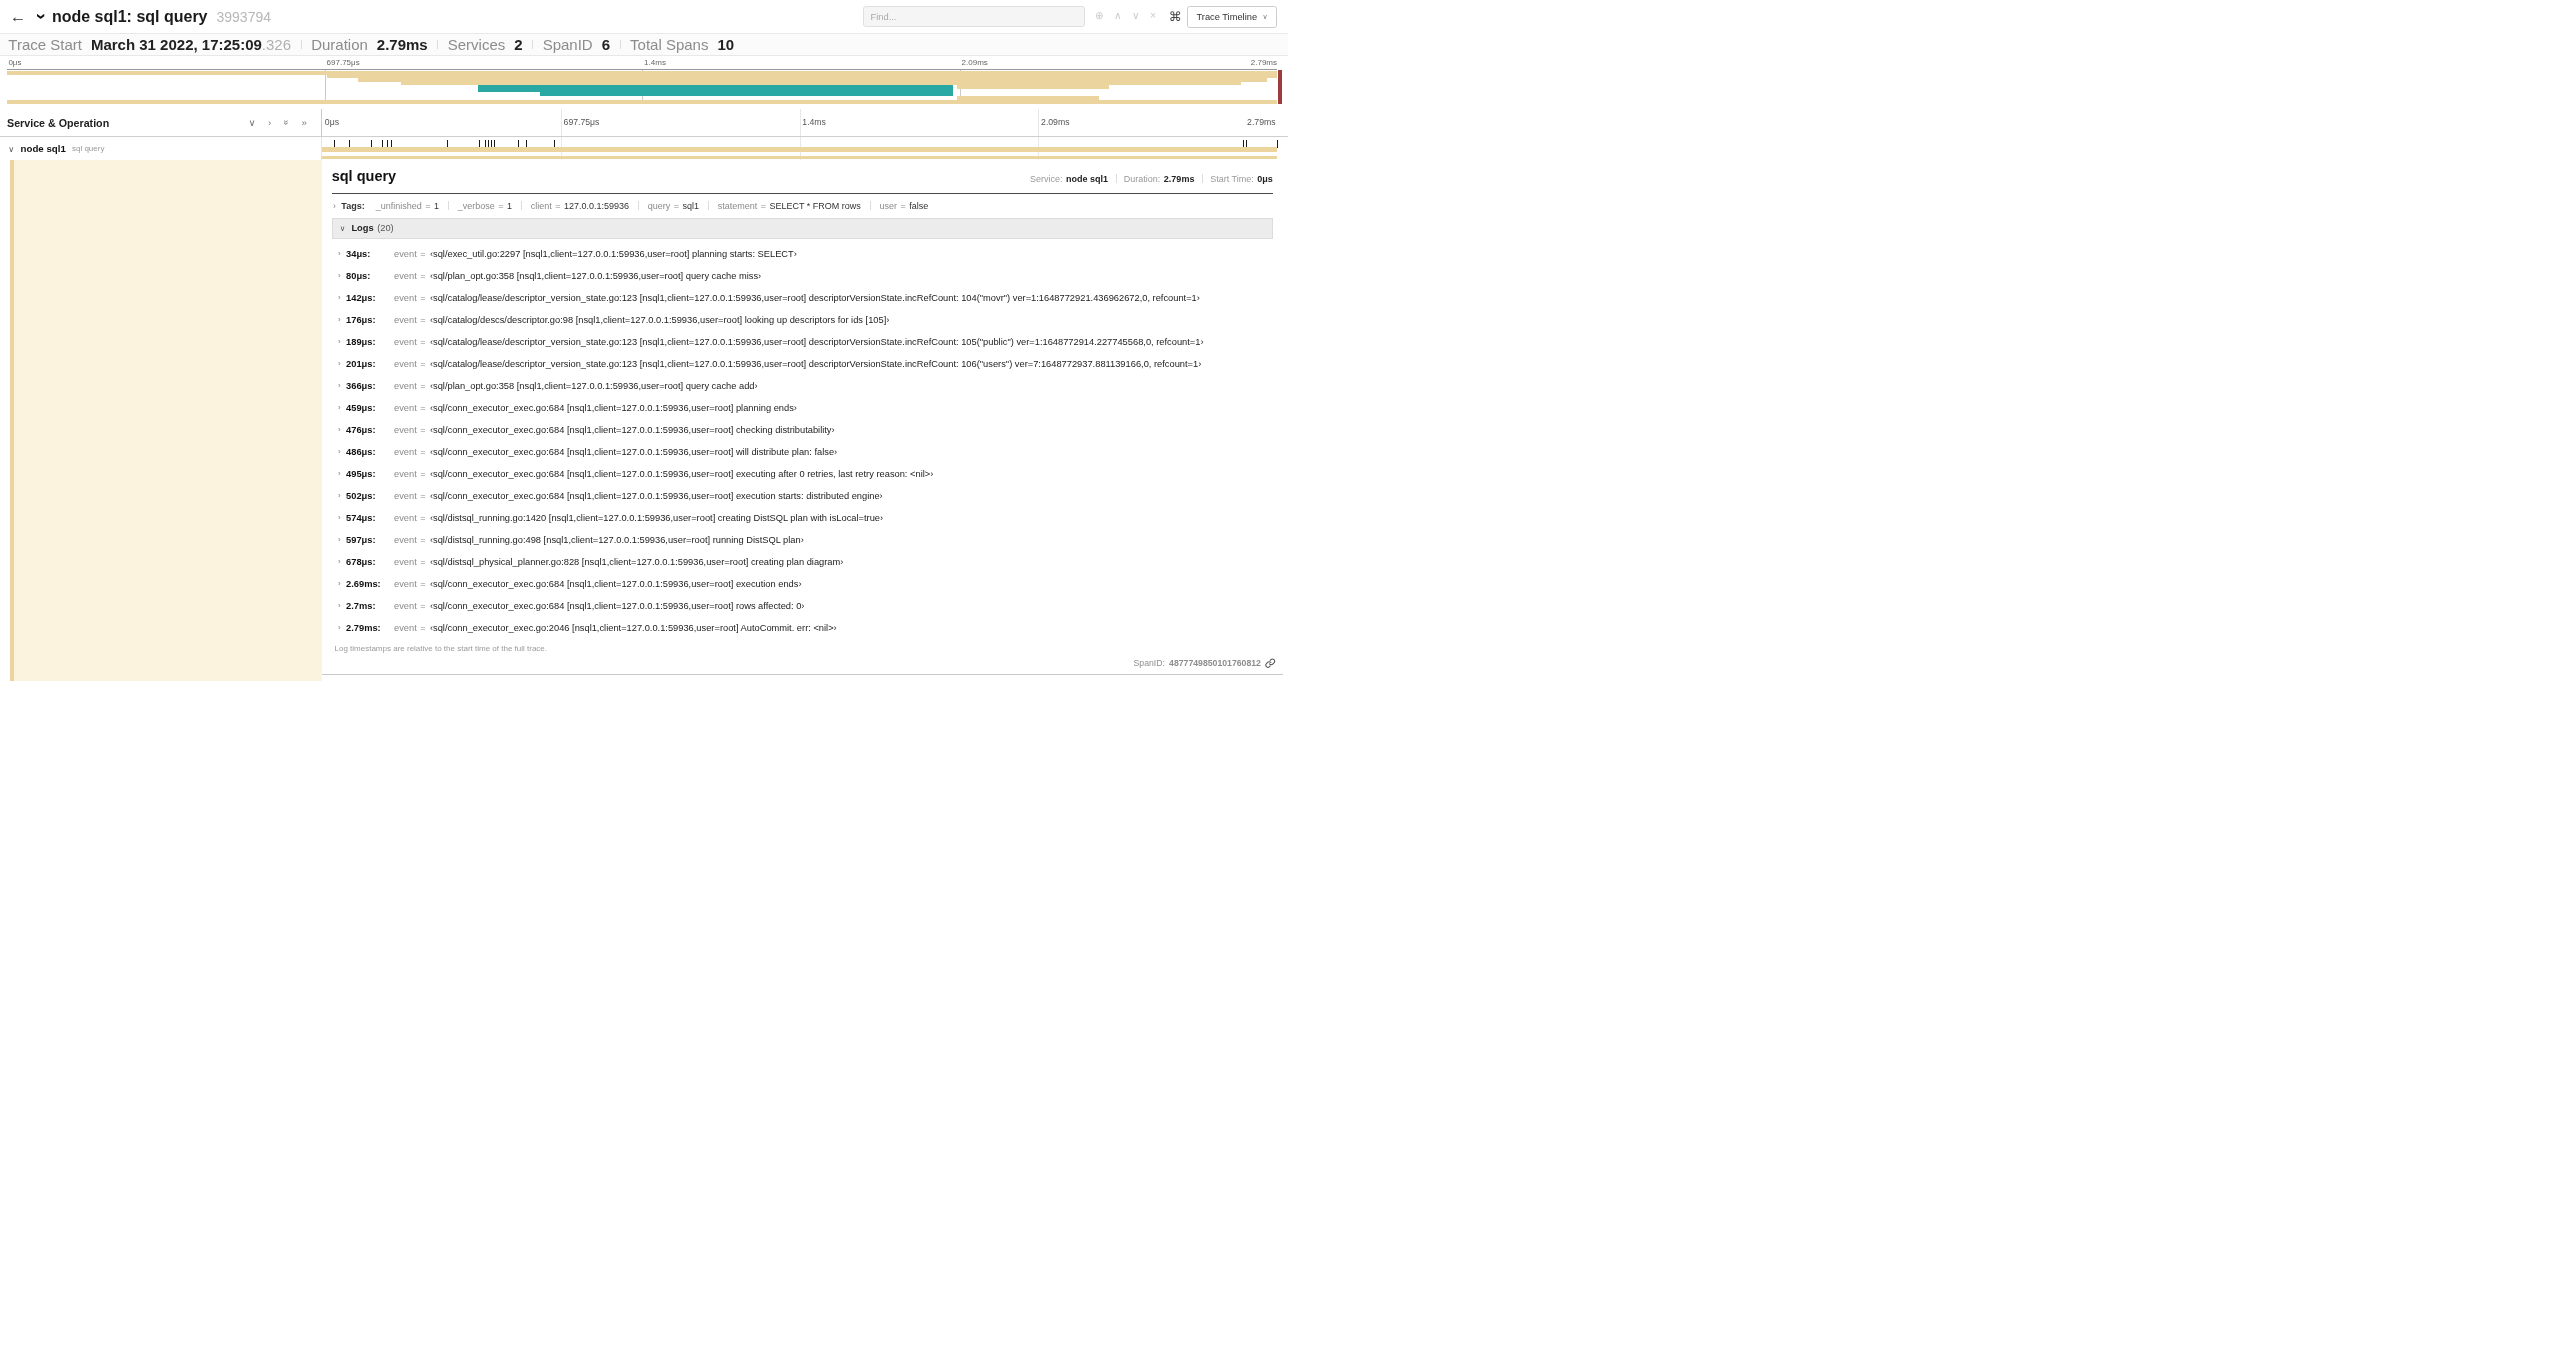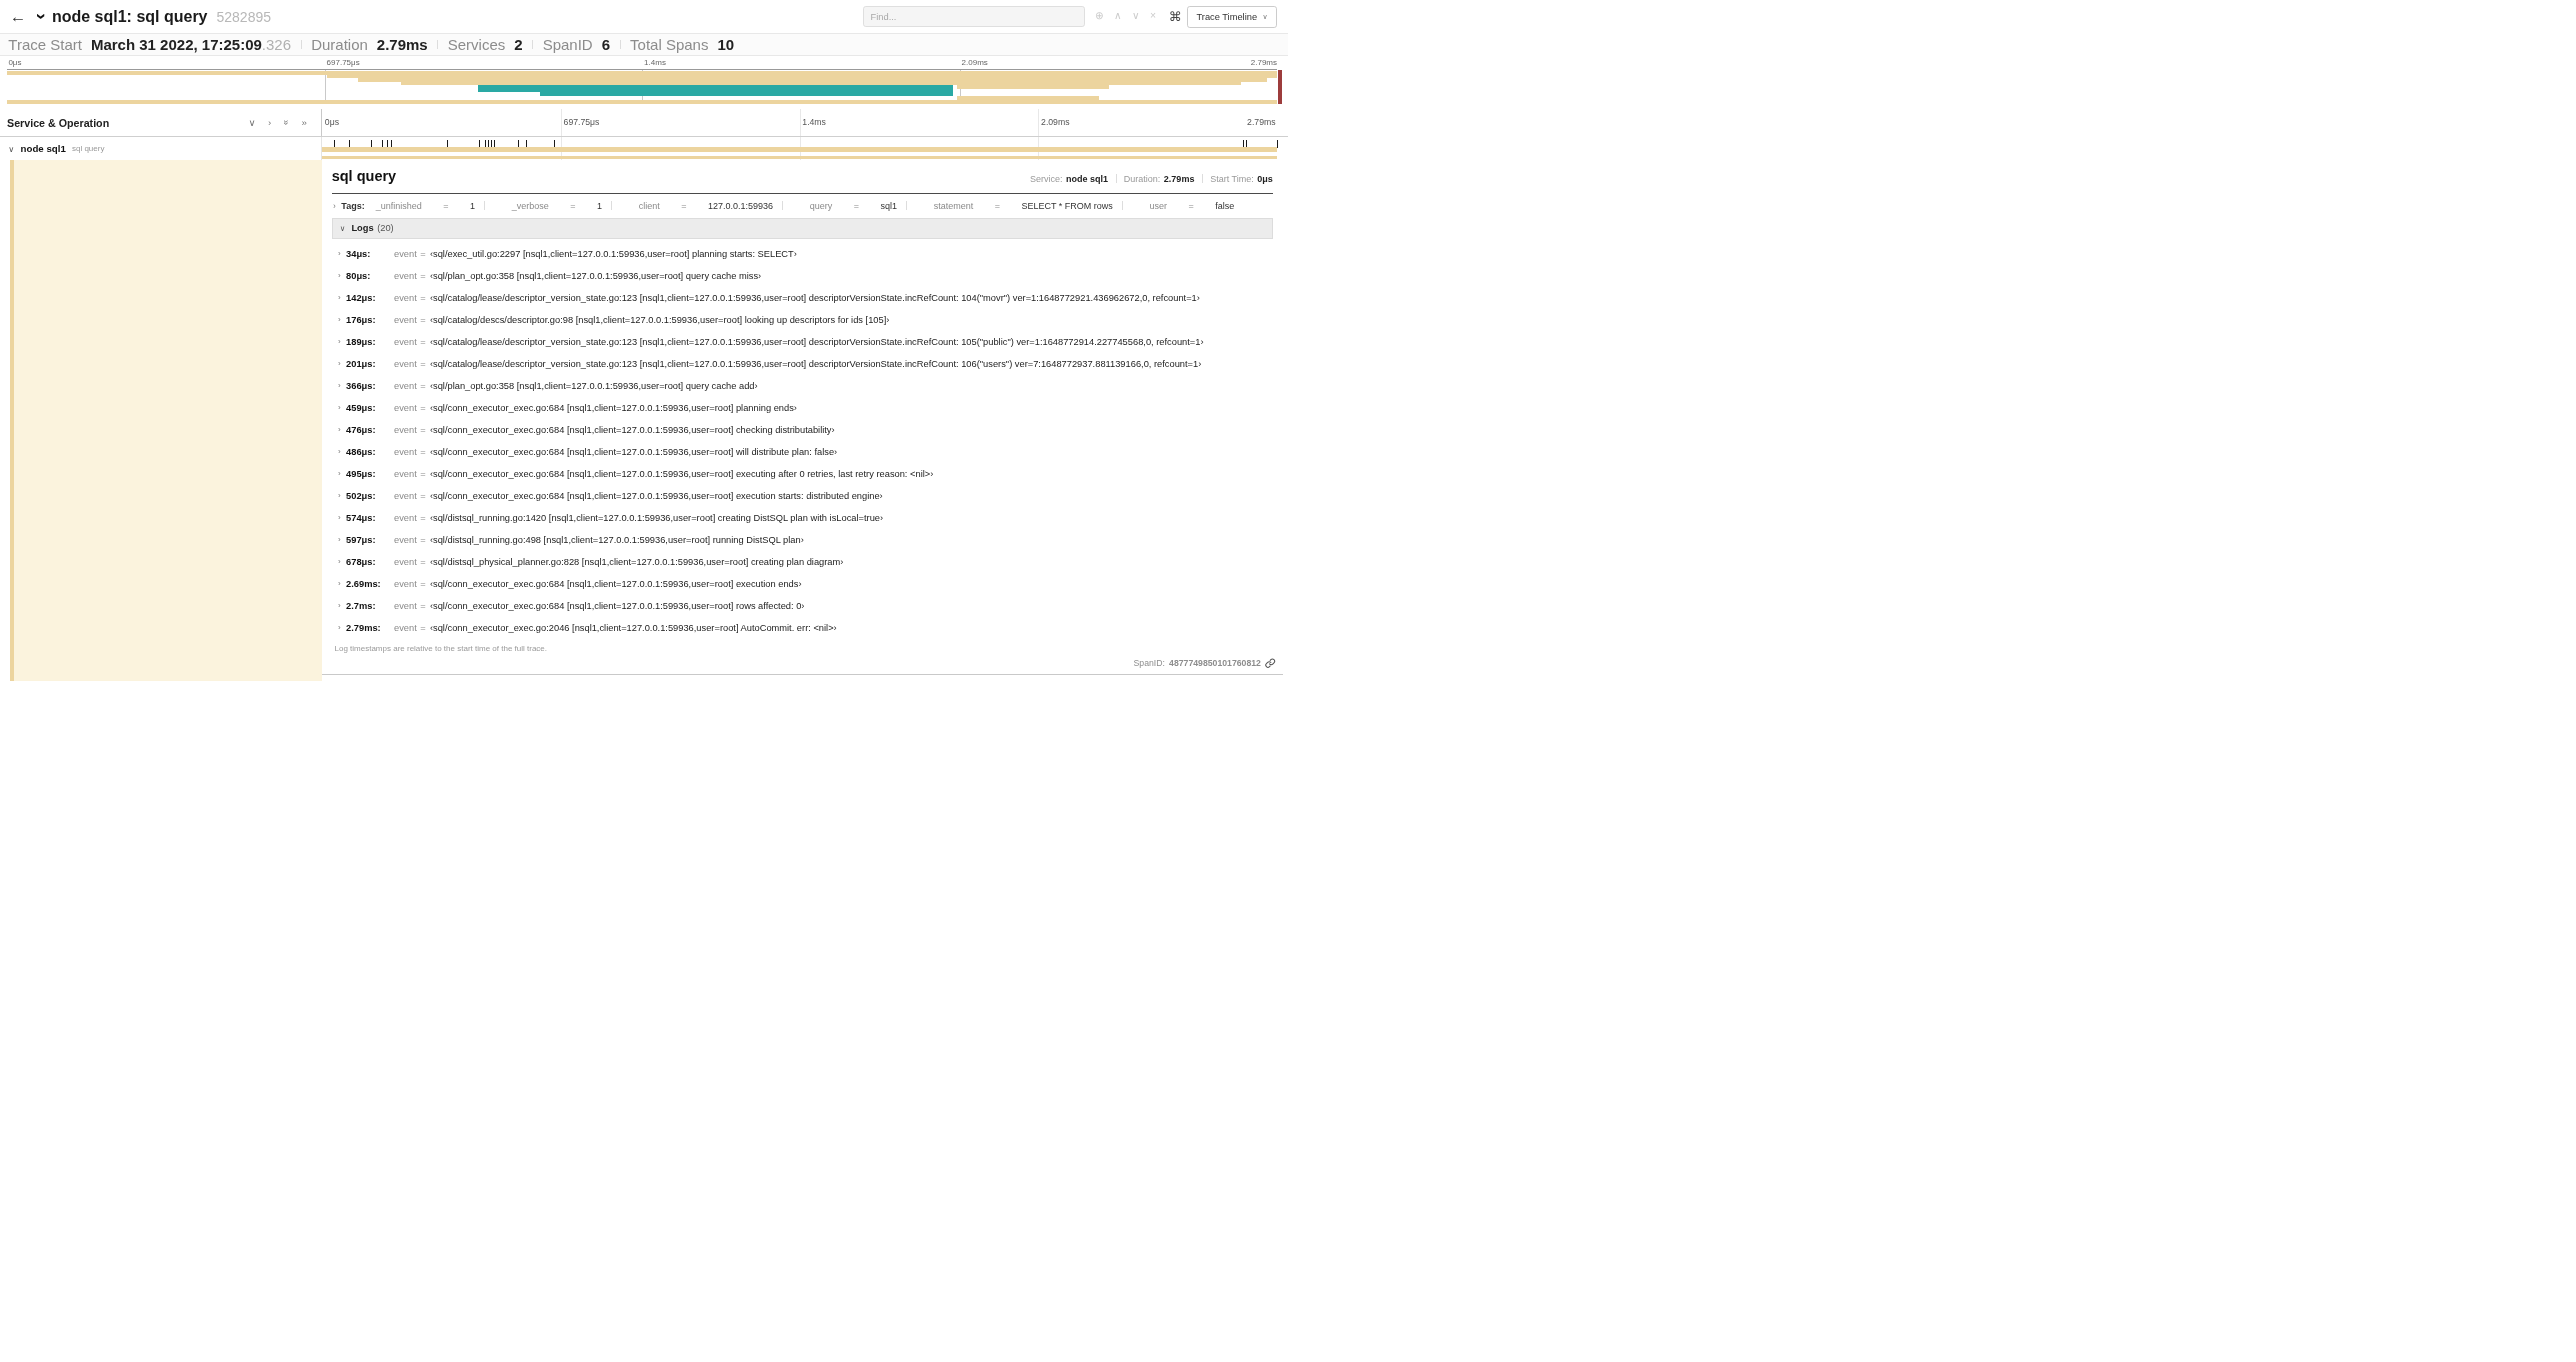--- a/index.html
+++ b/index.html
@@ -74,21 +74,21 @@
   .d-stat { display:inline-flex; align-items:center; }
   .d-stat .sep { width:0.7px; height:9px; background:#ddd; margin:0 7.6px; }
   .d-stat:first-child .sep { display:none; }
   .d-stat-label { color:#999; margin-right:3.5px; }
   .d-stat-value { font-weight:bold; color:#222; }
   .tags-row { display:flex; align-items:center; padding:7px 1.4px; font-size:9px; cursor:pointer; }
   .chev-r { color:#777; font-size:8.3px; margin-right:5.5px; }
   .chev-d { color:#555; font-size:7.6px; margin-right:6.2px; }
   .tags-label { font-weight:bold; color:#333; margin-right:11px; }
   .tags-items { display:flex; align-items:center; }
-  .tag-item { display:inline-flex; align-items:center;gap:18px; }
+  .tag-item { display:inline-flex; align-items:center; }
   .tag-item .sep { width:0.7px; height:9px; background:#ddd; margin:0 9px; }
   .tag-item:first-child .sep { display:none; }
   .tag-k { color:#8a8a8a; } .tag-eq { color:#8a8a8a; margin:0 3.5px; } .tag-v { color:#333; }
   .logs-bar { display:flex; align-items:center; height:21px; background:#ececec; border:0.7px solid #dcdcdc; padding:0 7px; font-size:9.3px; cursor:pointer; }
   .logs-label { font-weight:bold; color:#222; margin-right:3.5px; }
   .logs-count { color:#555; }
   .logs-list { margin-top:4.2px; }
   .log-row { display:flex; align-items:center; height:22px; font-size:9.3px; padding-left:6.2px; cursor:pointer; white-space:nowrap; }
   .log-row .chev-r { font-size:8px; }
   .log-time { font-weight:bold; color:#111; width:48px; flex:none; }
@@ -103,21 +103,21 @@
 </head>
 <body>
 
 <div id="app">
 
   <header class="topbar">
     <button class="back-btn"><span>←</span></button>
     <span class="big-chev"><span class="rot90">›</span></span>
     <h1 class="title">
       <span class="title-text">node sql1: sql query</span>
-      <span class="trace-id">5282895</span>
+      <span class="trace-id">3993794</span>
     </h1>
     <div class="find-wrap">
       <input class="find-input" placeholder="Find..." style="">
       <span class="find-icon">⊕</span>
       <span class="find-icon">∧</span>
       <span class="find-icon">∨</span>
       <span class="find-icon">×</span>
     </div>
     <button class="kbd-btn">⌘</button>
     <button class="view-btn">

